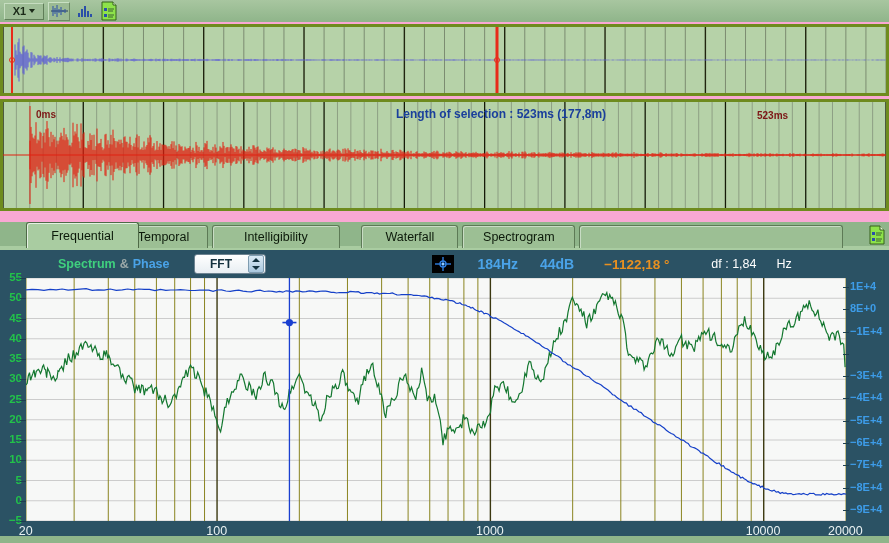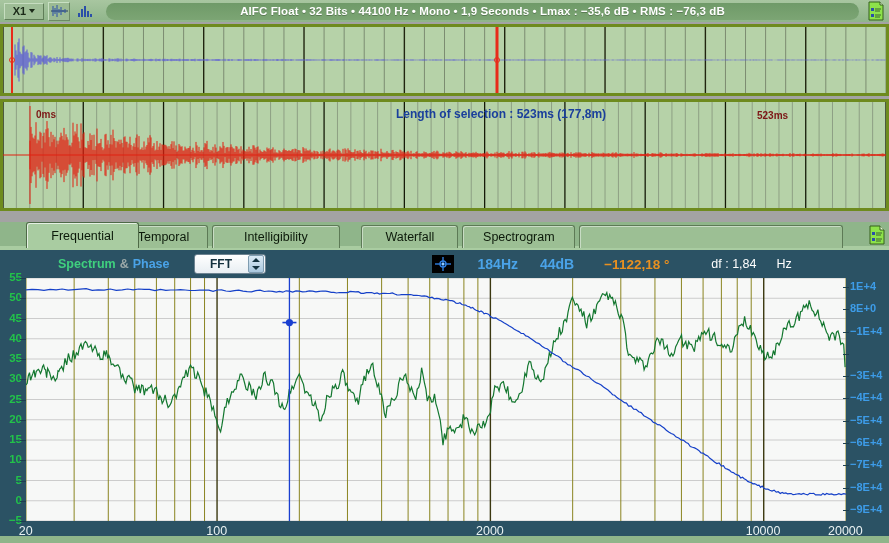--- a/index.html
+++ b/index.html
@@ -2,21 +2,21 @@
 <html><head>
 <meta charset="utf-8">
 <style>
   * { box-sizing: border-box; margin: 0; padding: 0; }
   html, body {
     width: 889px; height: 543px;
     background: #8fb58a;
     font-family: "Liberation Sans", sans-serif;
     overflow: hidden;
   }
-  #app { position: relative; width: 889px; height: 543px; background: #a3a3a3; }
+  #app { position: relative; width: 889px; height: 543px; background: #f9a8d4; }
 
   
   .toolbar {
     position: absolute; left: 0; top: 0; width: 889px; height: 22px;
     background: linear-gradient(#a8c6a0, #8fb58a);
     display: flex; align-items: center; gap: 4px; padding: 0 4px;
   }
   .zoom-select {
     width: 40px; height: 17px; background: #9ebd96;
     border: 1px solid #5f7d58; border-top-color:#c6ddc0; border-left-color:#c6ddc0;
@@ -154,23 +154,20 @@
     <div class="tool-ico">
       <svg width="16" height="14" viewBox="0 0 16 14" aria-hidden="true">
         <g fill="#2a4fa8">
           <rect x="1" y="9" width="2" height="4"></rect>
             <rect x="4" y="5" width="2" height="8"></rect>
           <rect x="7" y="2" width="2" height="11"></rect>
             <rect x="10" y="7" width="2" height="6"></rect>
           <rect x="13" y="10" width="2" height="3"></rect>
         </g>
       </svg>
-    </div>
-    <div class="title-bar">
-      <span>AIFC Float • 32 Bits • 44100 Hz • Mono • 1,9 Seconds • Lmax : −35,6 dB • RMS : −76,3 dB</span>
     </div>
     <div class="doc-ico">
       <svg width="18" height="20" viewBox="0 0 18 20" aria-hidden="true">
         <path d="M2 1 h11 l3 3 v15 h-14 z" fill="#8de24a" stroke="#35611c" stroke-width="1"></path>
         <path d="M13 1 v3 h3" fill="#e8f5da" stroke="#35611c" stroke-width="1"></path>
         <g fill="#2a4fa8">
           <rect x="4" y="7" width="3" height="3"></rect>
             <rect x="4" y="13" width="3" height="3"></rect>
         </g>
         <g stroke="#3a6330" stroke-width="1">
@@ -2240,19 +2237,19 @@
         <div class="yrlab" style="top: 180.266px;">−7E+4</div>
         <div class="yrtick" style="top: 187.266px;"></div>
         <div class="yrlab" style="top: 202.56px;">−8E+4</div>
         <div class="yrtick" style="top: 209.56px;"></div>
         <div class="yrlab" style="top: 224.853px;">−9E+4</div>
         <div class="yrtick" style="top: 231.853px;"></div>
       </div>
     <div id="xaxis-host">
         <div class="xlab" style="left: 18.8px;">20</div>
         <div class="xlab" style="left: 206.252px;">100</div>
-        <div class="xlab" style="left: 475.985px;">2000</div>
+        <div class="xlab" style="left: 475.985px;">1000</div>
         <div class="xlab" style="left: 745.718px;">10000</div>
         <div class="xlab" style="left: 828px;">20000</div>
       </div>
   </div>
   <div class="bottom-strip"></div>
 </div>
 
 </body></html>

